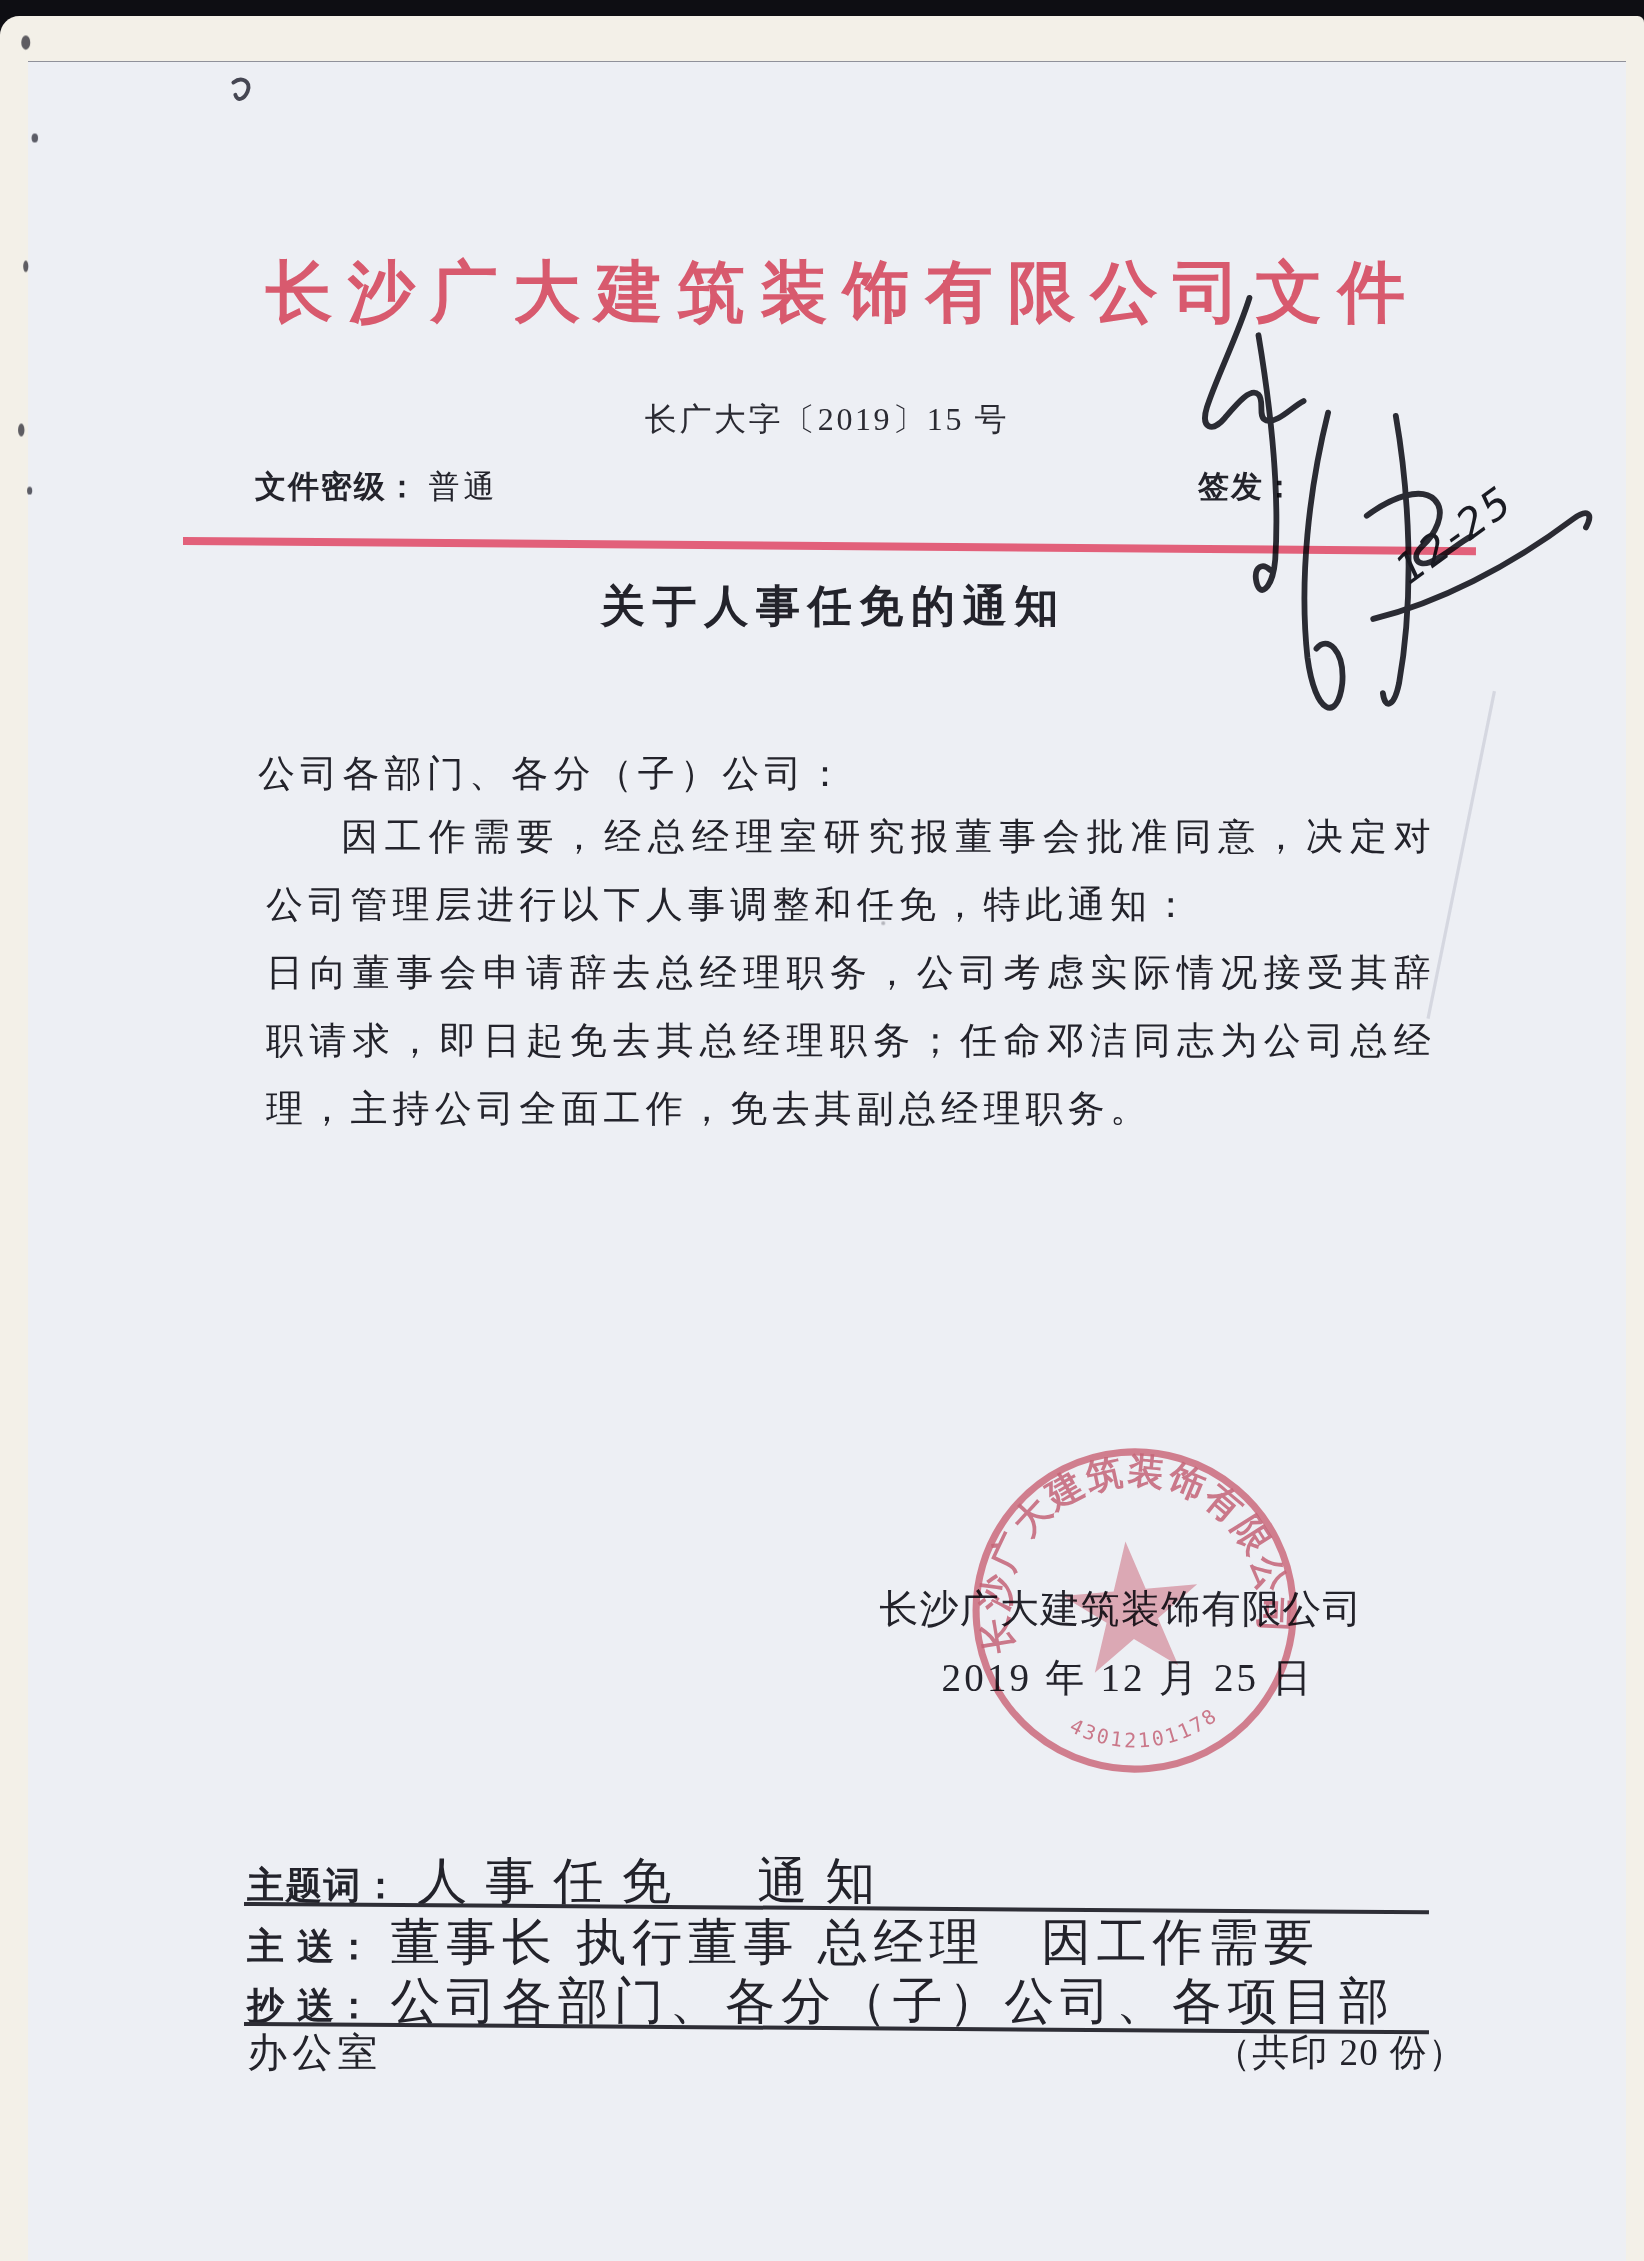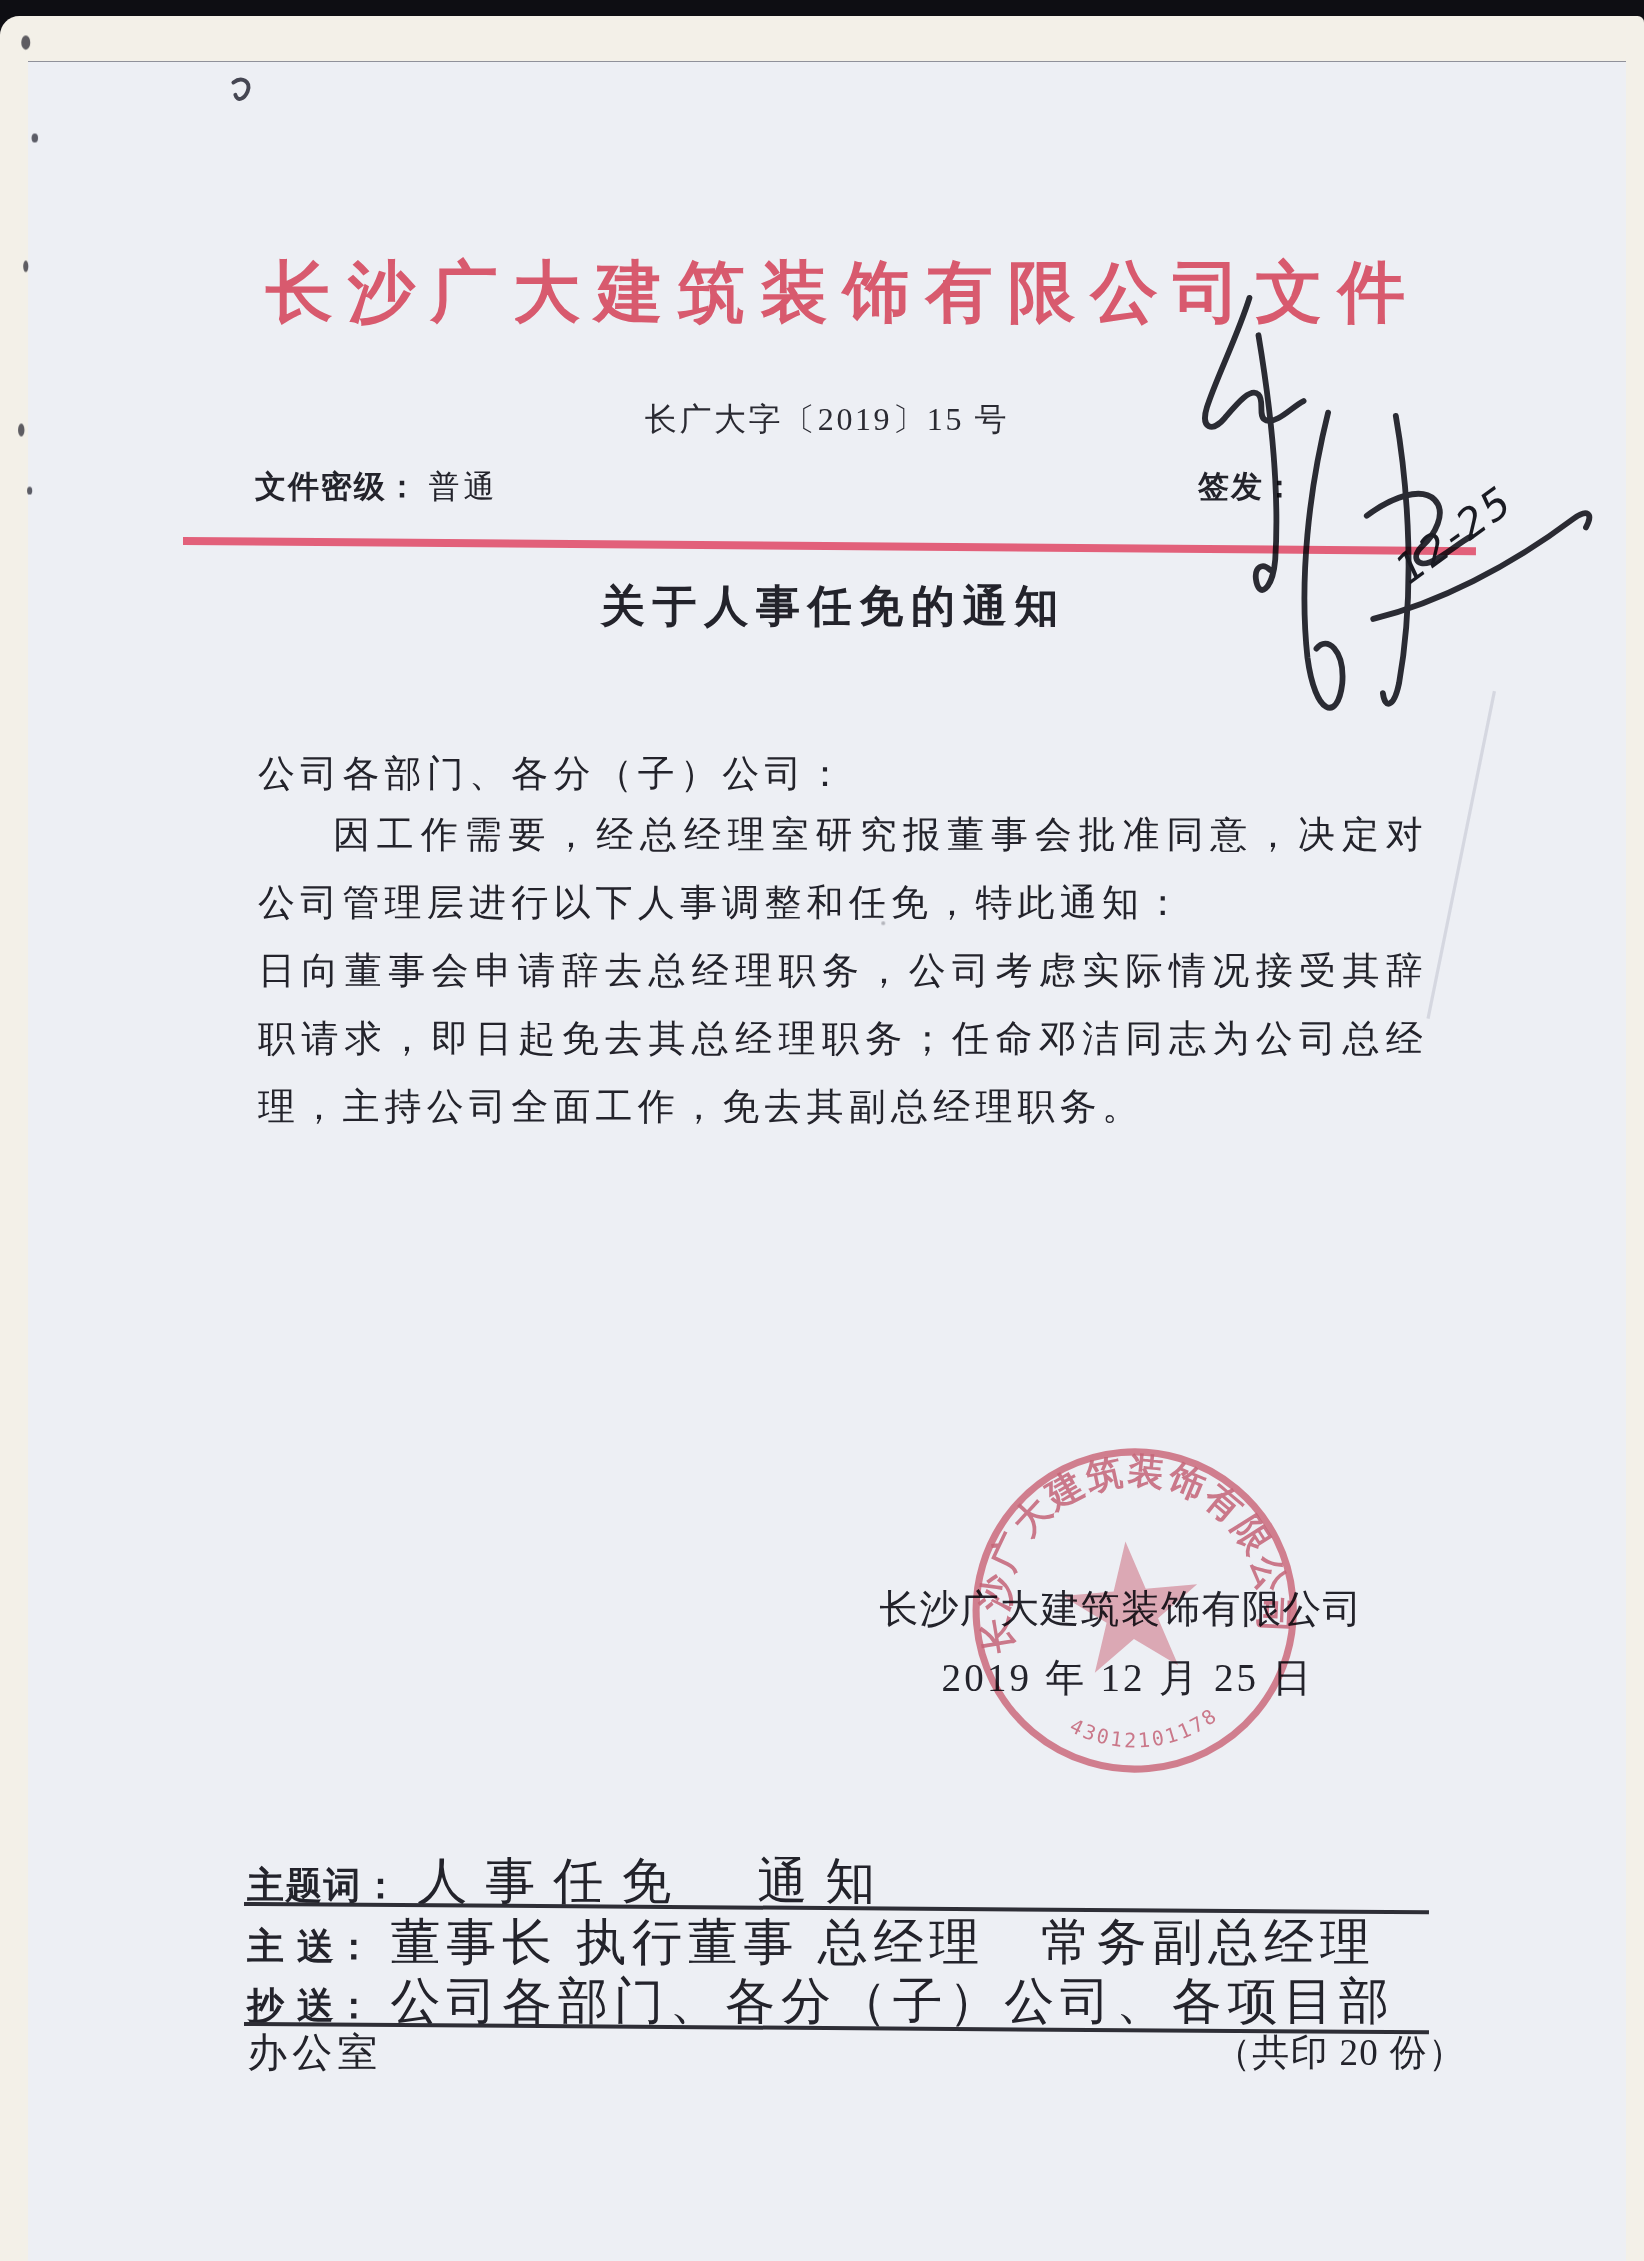--- a/index.html
+++ b/index.html
@@ -33,21 +33,21 @@
   .meta-issuer{left:1198px;top:455px;line-height:64px;}
   .red-rule{
     left:183px;top:537px;width:1293px;height:8.4px;background:#e2607a;
     transform:rotate(0.45deg);transform-origin:left center;
   }
   .notice-title{
     left:28px;top:571px;width:1598px;padding-left:13px;box-sizing:border-box;
     text-align:center;font-size:44px;font-weight:700;letter-spacing:7.7px;line-height:71px;
   }
   .salutation{left:258px;top:740px;font-size:37px;letter-spacing:5.2px;line-height:68px;white-space:nowrap;}
-  .body-block{left:258px;top:803px;width:1170px;font-family:Liberation Mono, monospace;}
+  .body-block{left:266px;top:803px;width:1170px;}
   .body-line{
     width:1170px;font-size:37px;letter-spacing:5.2px;line-height:68px;
     box-sizing:border-box;white-space:nowrap;
   }
   .body-line.justify{white-space:normal;text-align:justify;text-align-last:justify;}
   .body-line.indent{text-indent:75px;}
   .signoff-company{left:876px;top:1575px;width:490px;text-align:center;font-size:39px;letter-spacing:1.3px;line-height:68px;white-space:nowrap;}
   .signoff-date{left:870px;top:1644px;width:516px;text-align:center;font-size:39px;letter-spacing:3.2px;line-height:68px;white-space:nowrap;}
   .footer-row{line-height:64px;white-space:nowrap;}
   .f-label{font-family:"Liberation Sans","DejaVu Sans",sans-serif;font-weight:700;font-size:37px;letter-spacing:1.3px;}
@@ -98,21 +98,21 @@
 
 <div class="abs signoff-company">长沙广大建筑装饰有限公司</div>
 <div class="abs signoff-date">2019 年 12 月 25 日</div>
 
 <div class="abs footer-row footer-keywords">
   <span class="f-label">主题词：</span><span class="f-value kw">人事任免　通知</span>
 </div>
 <div class="abs footer-rule footer-rule-1"></div>
 
 <div class="abs footer-row footer-to">
-  <span class="f-label">主 送：</span><span class="f-value">董事长 执行董事 总经理　常务副总经理</span>
+  <span class="f-label">主 送：</span><span class="f-value">董事长 执行董事 总经理　因工作需要</span>
 </div>
 
 <div class="abs footer-row footer-cc">
   <span class="f-label">抄 送：</span><span class="f-value">公司各部门、各分（子）公司、各项目部</span>
 </div>
 <div class="abs footer-rule footer-rule-2"></div>
 
 <div class="abs office-note">办公室</div>
 <div class="abs copies-note">（共印 20 份）</div>
 

